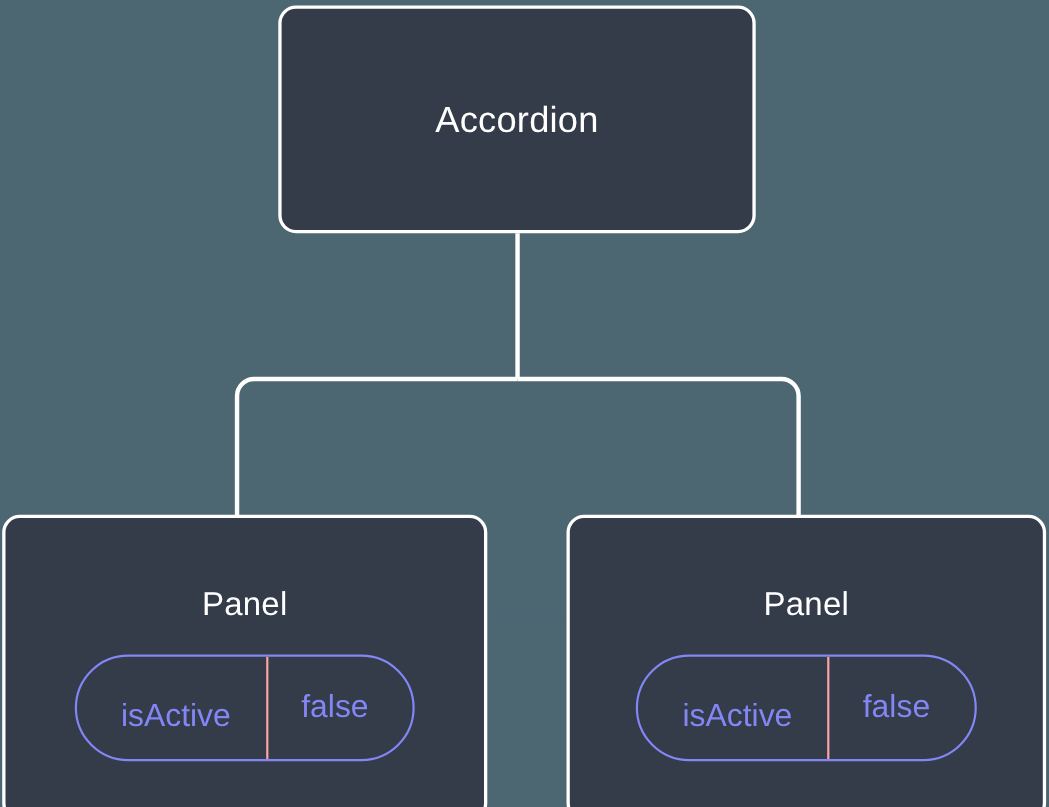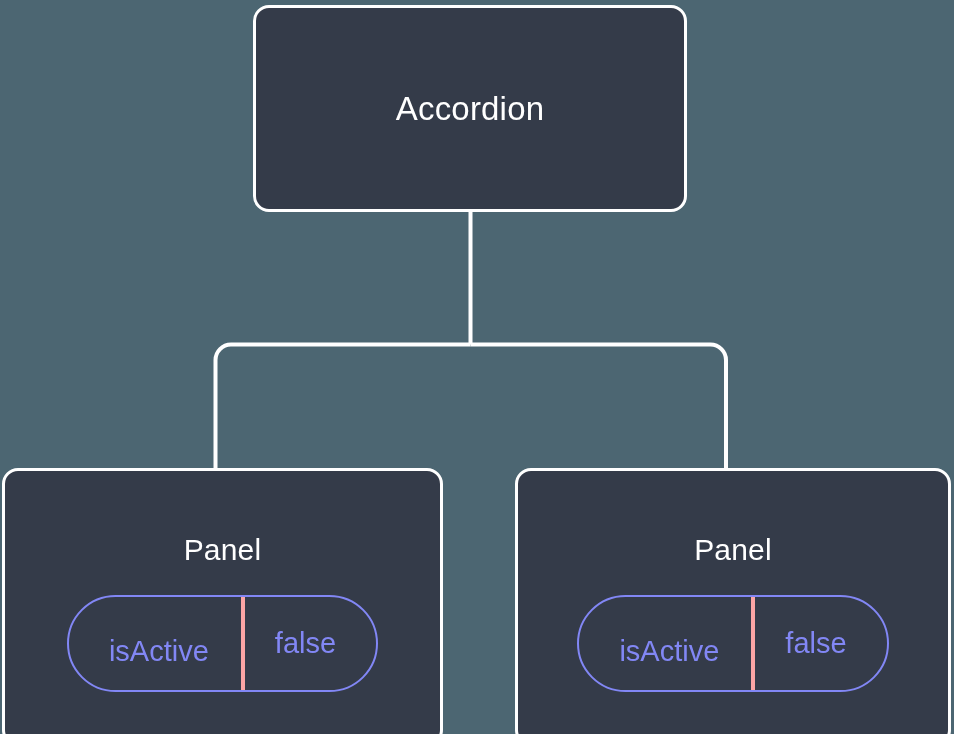--- a/index.html
+++ b/index.html
@@ -93,21 +93,21 @@
     display: flex;
     align-items: center;
     justify-content: center;
     color: #8287f5;
     font-size: 29px;
     line-height: 1;
     white-space: nowrap;
   }
   .pill-key {
     padding: 16px 32px 0 40px;
-    border-right: 4px solid #fca5a5;
+    border-right: 2px solid #fca5a5;
   }
   .pill-val {
     padding: 0 40px 0 30px;
   }
 </style>
 </head>
 <body>
 
 <div id="canvas">
 

